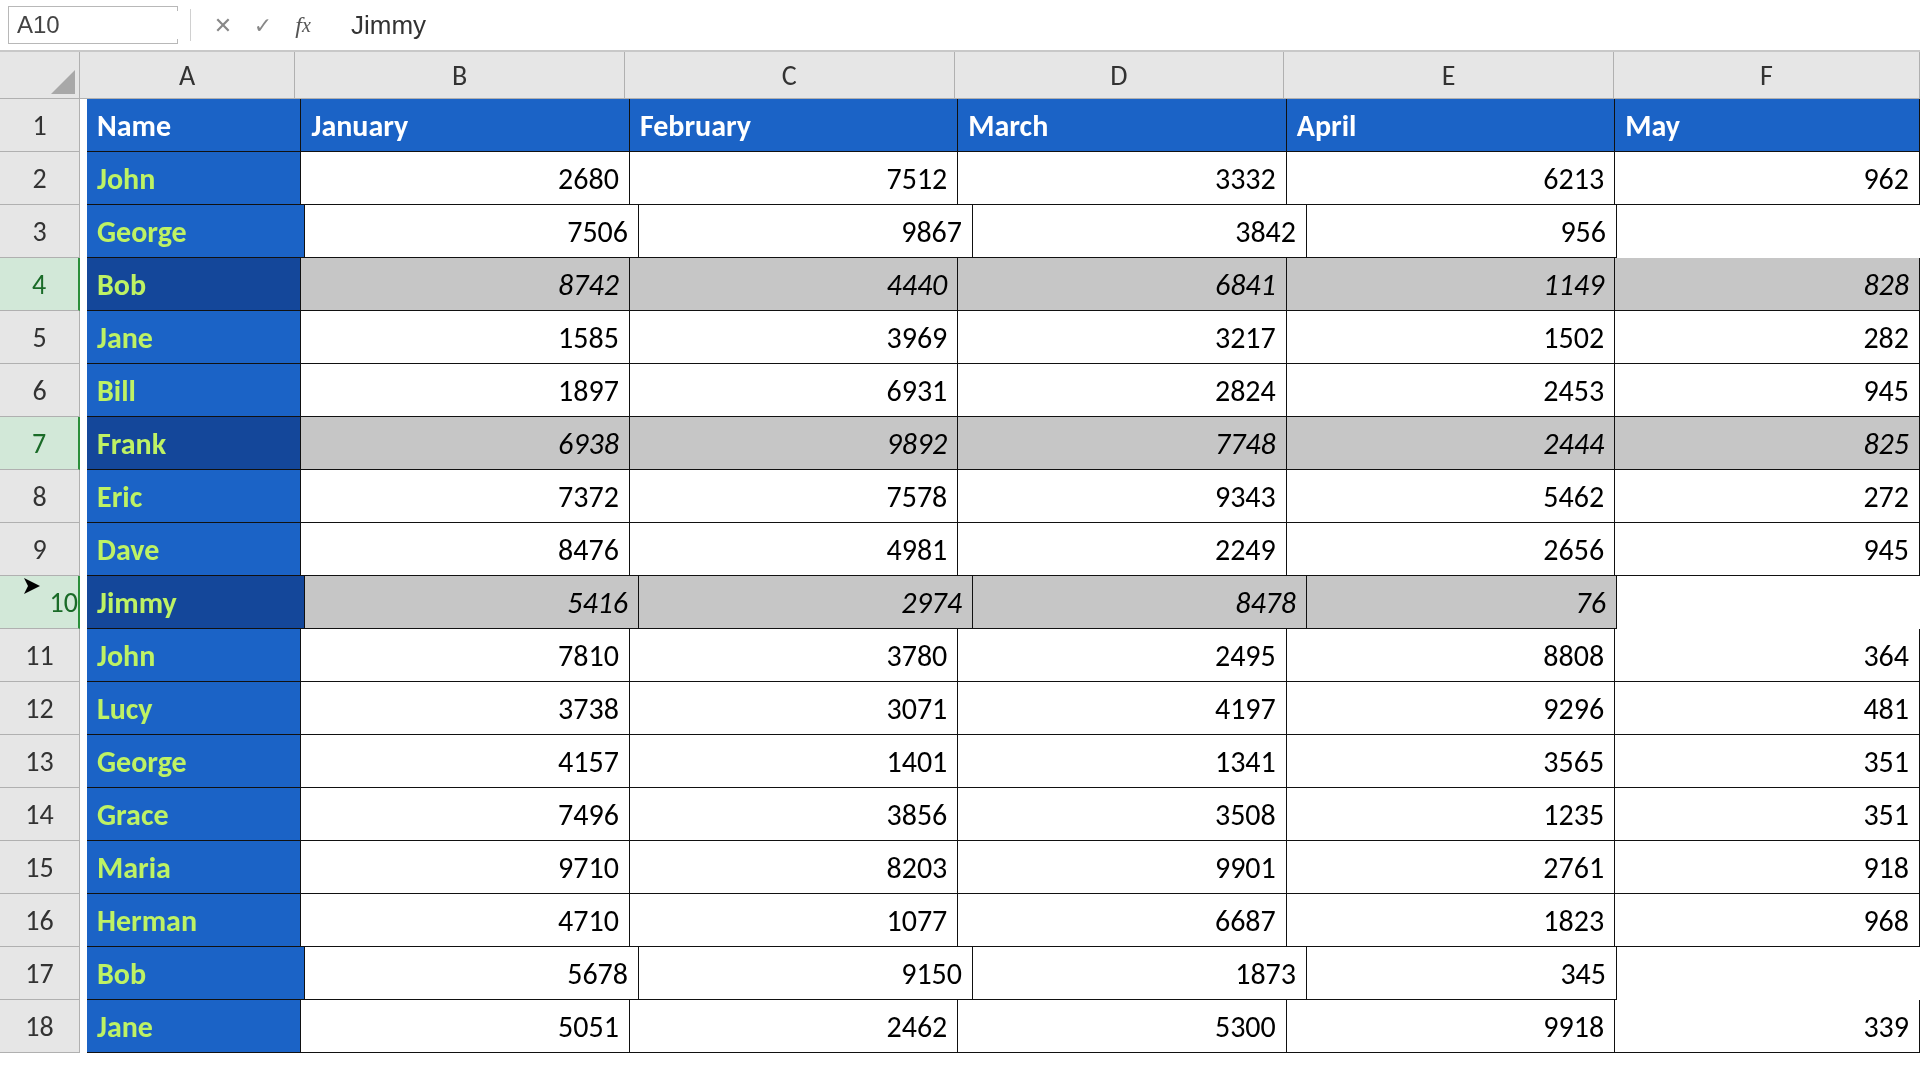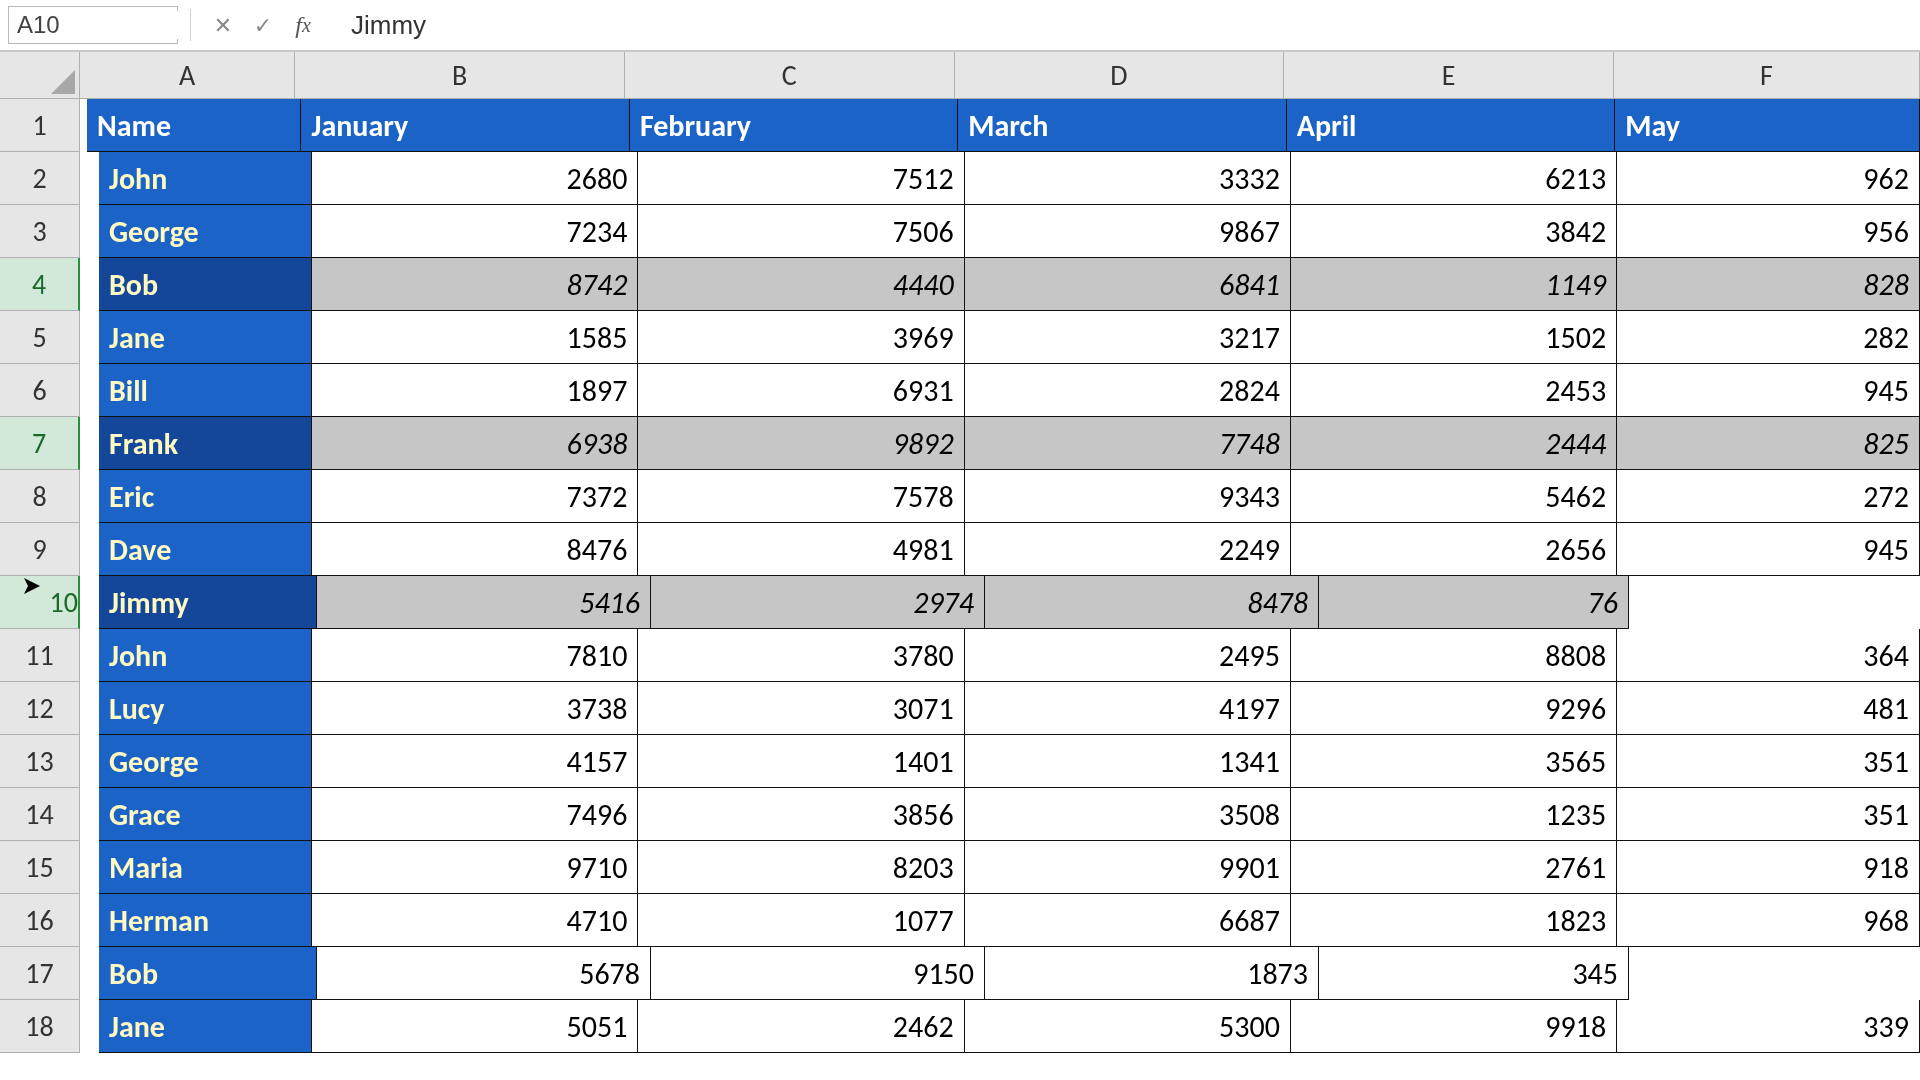--- a/index.html
+++ b/index.html
@@ -116,24 +116,23 @@
     background: #fff;
   }
   .row.header .cell {
     background: #1b63c6;
     color: #fff;
     font-weight: bold;
     justify-content: flex-start;
   }
   .cell.name {
     background: #1b63c6;
-    color: #fef9c3;
+    color: #bef264;
     font-weight: bold;
     justify-content: flex-start;
-    margin-left: 12px;
   }
   .cell.num { justify-content: flex-end; color: #000; }
   
   .row.sel .cell.num { background: #c6c6c6; font-style: italic; }
   .row.sel .cell.name { background: #14479a; }
   
   
   .cA { width: 218px; }
   .cB { width: 334px; }
   .cC { width: 334px; }
@@ -212,21 +211,20 @@
       <div class="row">
         <div class="cell name cA">John</div>
         <div class="cell num cB">2680</div>
         <div class="cell num cC">7512</div>
         <div class="cell num cD">3332</div>
         <div class="cell num cE">6213</div>
         <div class="cell num cF">962</div>
       </div>
       <div class="row">
         <div class="cell name cA">George</div>
-        <div class="cell num cB">7234</div>
         <div class="cell num cC">7506</div>
         <div class="cell num cD">9867</div>
         <div class="cell num cE">3842</div>
         <div class="cell num cF">956</div>
       </div>
       <div class="row sel">
         <div class="cell name cA">Bob</div>
         <div class="cell num cB">8742</div>
         <div class="cell num cC">4440</div>
         <div class="cell num cD">6841</div>

